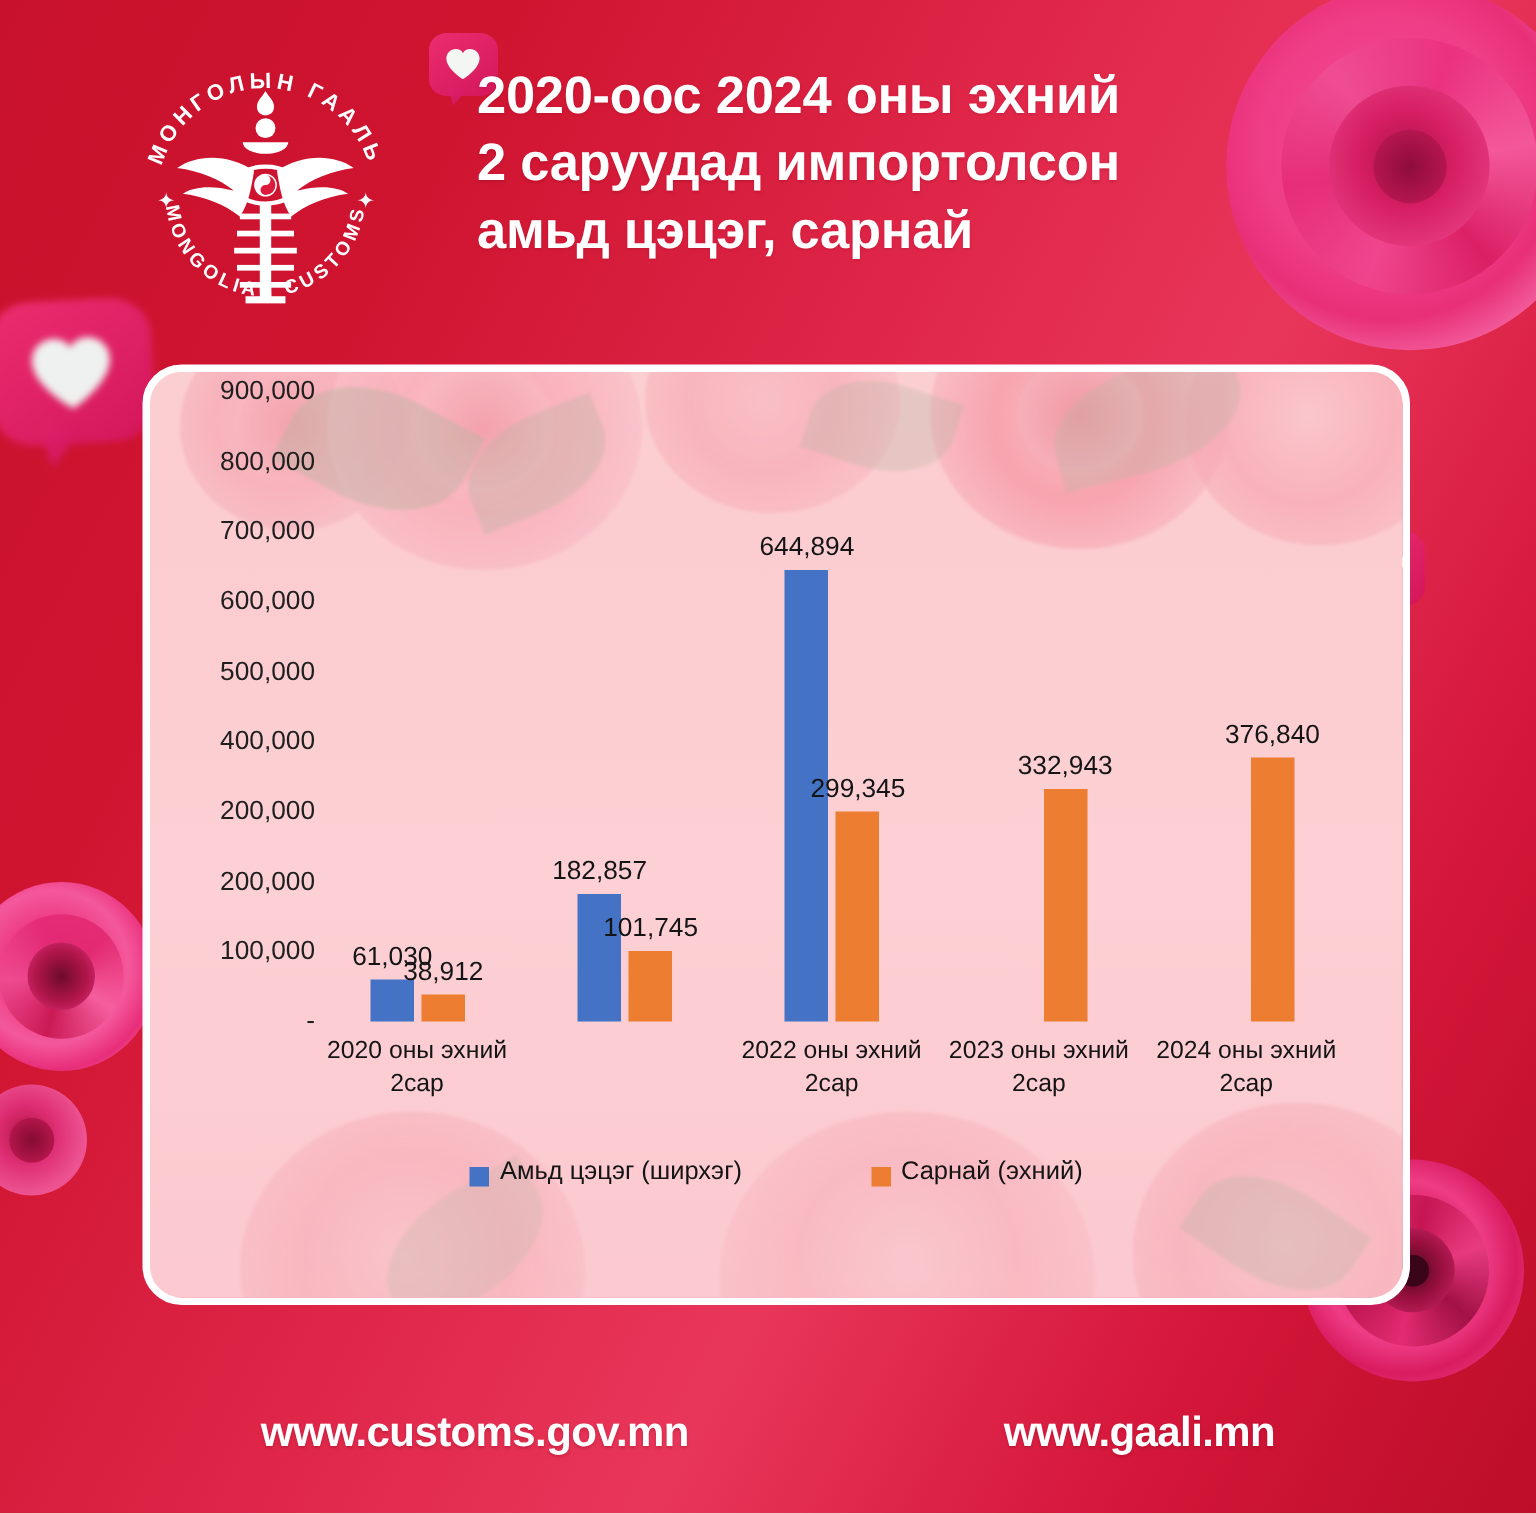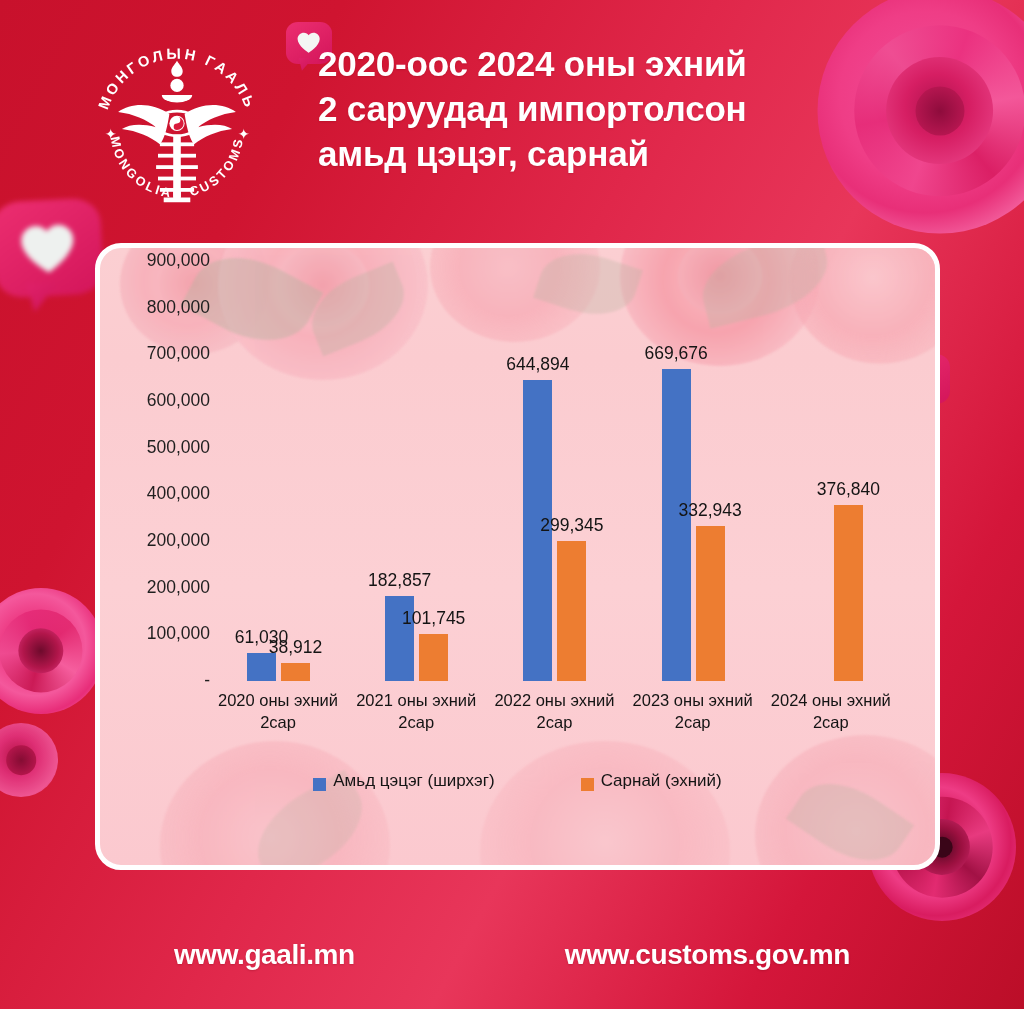--- a/index.html
+++ b/index.html
@@ -337,35 +337,31 @@
             </div>
             <div class="cat-label">2020 оны эхний 2сар</div>
           </div>
           <div class="group" style="left: 24.2%; width: 64px;">
             <div class="bar blue" style="height: 85.3333px; background: rgb(68, 114, 196);">
               <span class="bar-label">182,857</span>
             </div>
             <div class="bar orange" style="height: 47.481px; background: rgb(237, 125, 49);">
               <span class="bar-label">101,745</span>
             </div>
-            <div class="cat-label">2021 оны эхний 2сар</div>
           </div>
           <div class="group" style="left: 44.2%; width: 64px;">
             <div class="bar blue" style="height: 300.951px; background: rgb(68, 114, 196);">
               <span class="bar-label">644,894</span>
             </div>
             <div class="bar orange" style="height: 139.694px; background: rgb(237, 125, 49);">
               <span class="bar-label">299,345</span>
             </div>
             <div class="cat-label">2022 оны эхний 2сар</div>
           </div>
           <div class="group" style="left: 64.2%; width: 64px;">
-            <div class="bar blue" style="height: 312.515px; background: rgb(68, 114, 196);">
-              <span class="bar-label">669,676</span>
-            </div>
             <div class="bar orange" style="height: 155.373px; background: rgb(237, 125, 49);">
               <span class="bar-label">332,943</span>
             </div>
             <div class="cat-label">2023 оны эхний 2сар</div>
           </div>
           <div class="group" style="left: 84.2%; width: 64px;">
             <div class="bar orange" style="height: 175.859px; background: rgb(237, 125, 49);">
               <span class="bar-label">376,840</span>
             </div>
             <div class="cat-label">2024 оны эхний 2сар</div>
@@ -378,16 +374,16 @@
           </div>
           <div class="legend-item">
             <span class="legend-swatch orange" style="background: rgb(237, 125, 49);"></span>
             <span>Сарнай (эхний)</span>
           </div>
         </div>
     </div>
   </div>
 
   <div id="footer">
+    <span class="url">www.customs.gov.mn</span>
     <span class="url">www.gaali.mn</span>
-    <span class="url">www.customs.gov.mn</span>
   </div>
 </div>
 
 </body></html>

